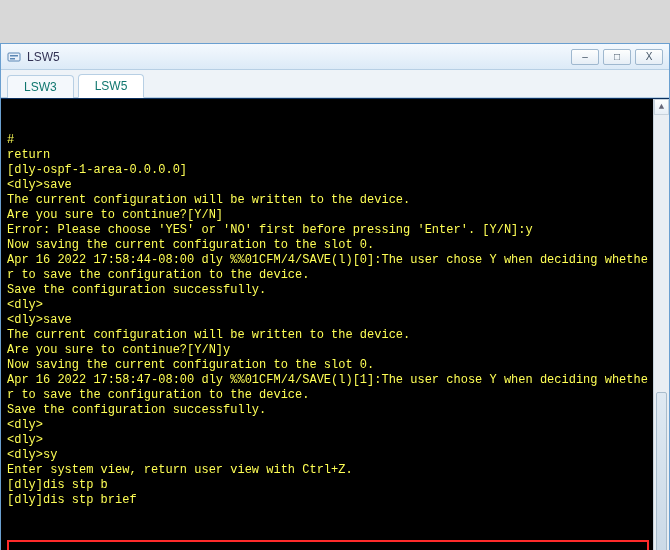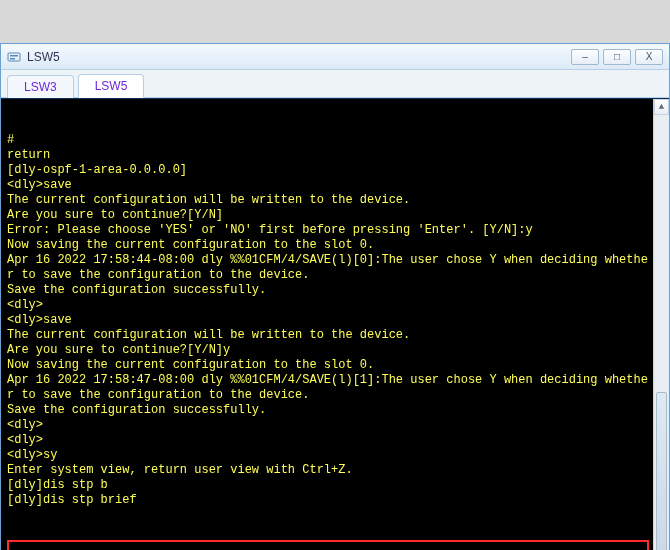--- a/index.html
+++ b/index.html
@@ -53,21 +53,21 @@
     border-bottom: 1px solid #b7cfe4;
   }
   .tab {
     padding: 4px 16px 4px 16px;
     border: 1px solid #b7cfe4;
     border-bottom: none;
     background: #f4f8fc;
     font-size: 12px;
     margin-right: 4px;
     border-radius: 4px 4px 0 0;
-    color: #6d28d9;
+    color: #0f766e;
     cursor: pointer;
     position: relative;
     top: 1px;
   }
   .tab.active {
     background: #fff;
     font-weight: 400;
     border-bottom: 1px solid #fff;
   }
   .terminal {

